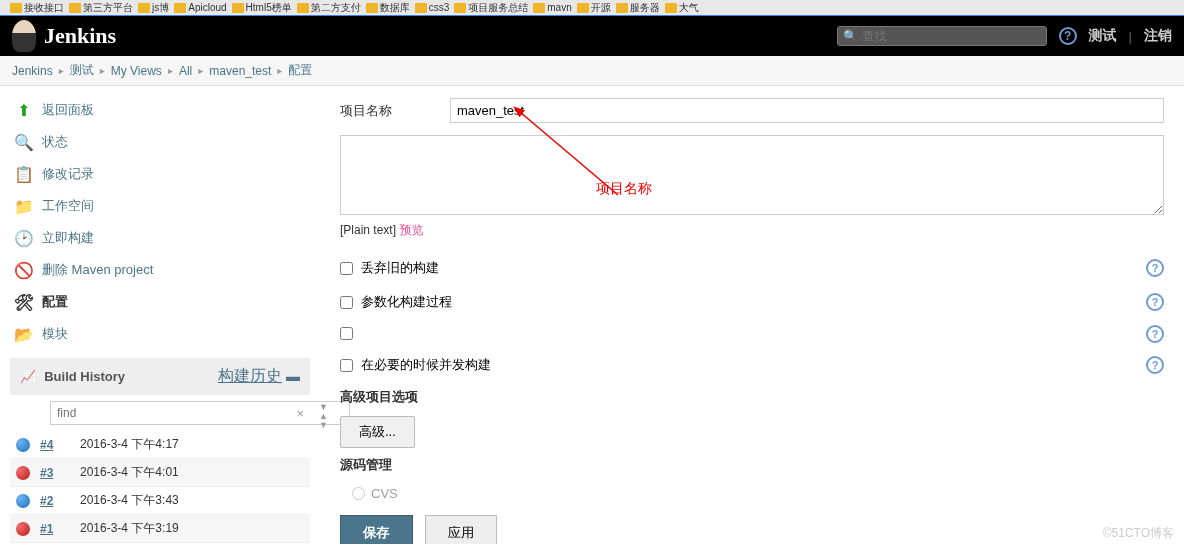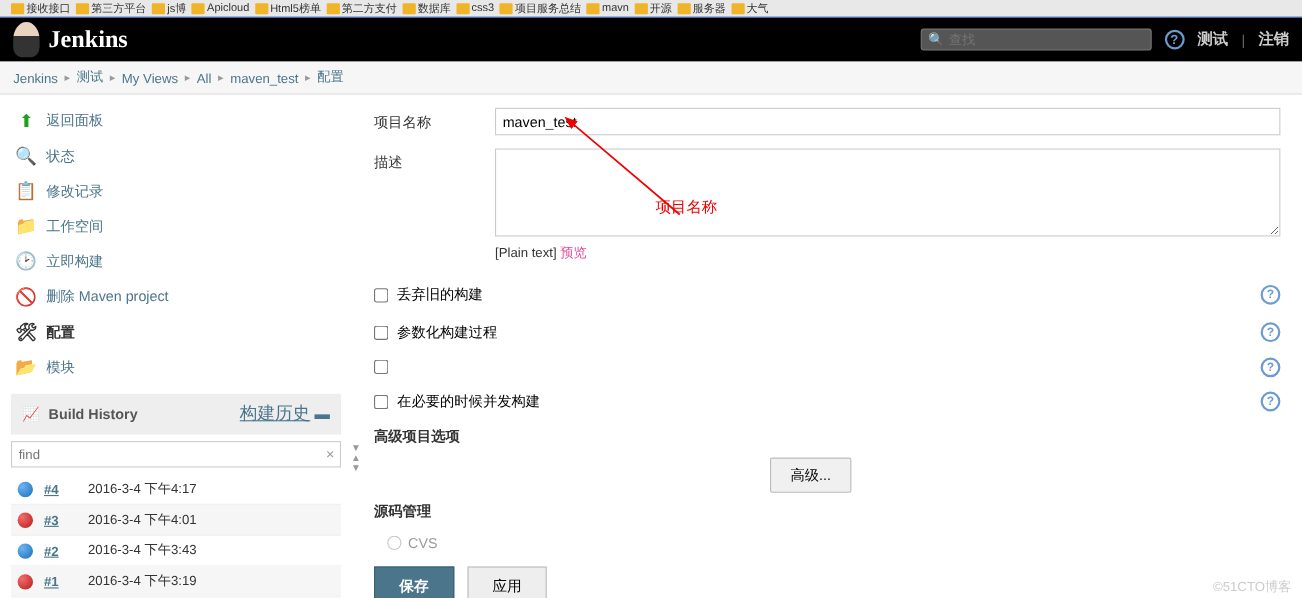--- a/index.html
+++ b/index.html
@@ -30,21 +30,21 @@
     .side-link { display: flex; align-items: center; gap: 8px; padding: 6px 14px; color: #4b758b; text-decoration: none; font-size: 13px; }
     .side-link.active { font-weight: bold; color: #333; }
     .side-icon { width: 20px; height: 20px; display: flex; align-items: center; justify-content: center; font-size: 16px; }
     
     .build-history-header { background: #eee; margin: 8px 10px 0 10px; padding: 8px 10px; display: flex; align-items: center; justify-content: space-between; }
     .build-history-title { display: flex; align-items: center; gap: 8px; font-weight: bold; color: #555; }
     .build-history-link { color: #4b758b; font-size: 16px; text-decoration: underline; }
     .build-collapse { color: #4b758b; font-size: 14px; margin-left: 4px; }
     
     .build-search { margin: 6px 10px; position: relative; }
-    .build-search input { width: 100%; padding: 4px 20px 4px 6px; border: 1px solid #ccc; font-size: 12px; }
+    .build-search input { width: 100%; padding: 4px 20px 4px 6px; border: 1px solid #ccc; font-size: 12px; margin-left: 40px; }
     .build-search .clear { position: absolute; right: 6px; top: 50%; transform: translateY(-50%); color: #999; cursor: pointer; }
     .build-arrows { position: absolute; right: -18px; top: 2px; display: flex; flex-direction: column; gap: 0px; color: #999; font-size: 9px; line-height: 9px;}
     
     .build-list { margin: 0 10px; }
     .build-row { display: flex; align-items: center; gap: 10px; padding: 5px 6px; border-bottom: 1px solid #f0f0f0; font-size: 12px; }
     .build-row.alt { background: #f6f6f6; }
     .ball { width: 14px; height: 14px; border-radius: 50%; }
     .ball.blue { background: radial-gradient(circle at 30% 30%, #6db3f2, #1a6fb8); }
     .ball.red { background: radial-gradient(circle at 30% 30%, #f26d6d, #b81a1a); }
     .build-num { color: #4b758b; text-decoration: underline; font-weight: bold; width: 30px; }
@@ -59,21 +59,21 @@
     .text-input { width: 100%; padding: 4px 6px; border: 1px solid #ccc; font-size: 13px; }
     .textarea { width: 100%; height: 80px; padding: 4px 6px; border: 1px solid #ccc; font-size: 13px; resize: both; }
     .desc-hint { font-size: 12px; color: #333; margin-top: 4px; }
     .desc-hint a { color: #ec4899; }
     
     .checkbox-row { display: flex; align-items: center; gap: 8px; padding: 8px 0; position: relative; }
     .checkbox-row label { font-size: 13px; color: #000000; }
     .row-help { position: absolute; right: 0; width: 18px; height: 18px; border: 2px solid #6b9bd1; border-radius: 50%; color: #6b9bd1; display: flex; align-items: center; justify-content: center; font-size: 11px; font-weight: bold; cursor: pointer; }
     
     .section-header { font-weight: bold; font-size: 13px; color: #333; margin: 6px 0; padding-bottom: 2px; }
-    .adv-btn-row { display: flex; justify-content: center; padding-right: 30px; margin: 8px 0; }
+    .adv-btn-row { display: flex; justify-content: flex-start; padding-right: 30px; margin: 8px 0; }
     .btn { background: #f0f0f0; border: 1px solid #bbb; padding: 6px 18px; font-size: 13px; cursor: pointer; border-radius: 2px; }
     .btn-save { background: #4b758b; color: #fff; border: 1px solid #3a5f73; font-weight: bold; padding: 8px 22px;}
     .btn-apply { background: #eee; border: 1px solid #bbb; padding: 8px 22px;}
     .radio-row { display: flex; align-items: center; gap: 6px; padding: 4px 0 4px 12px; font-size: 13px; }
     .save-bar { margin-top: 10px; display: flex; gap: 12px; padding-bottom: 4px;}
     
     .annotation { position: absolute; left: 596px; top: 180px; color: #e00; font-size: 14px; }
     svg.arrow { position: absolute; left: 458px; top: 100px; pointer-events: none; }
     .watermark { position: absolute; right: 10px; bottom: 2px; color: #ccc; font-size: 12px; }
   </style>
@@ -244,21 +244,20 @@
         </a>
     </div>
   </div>
 
   <div class="content" style="position:relative">
     <div class="form-row">
       <div class="form-label">项目名称</div>
       <div class="form-field"><input class="text-input" value="maven_test" style=""></div>
     </div>
     <div class="form-row">
-      <div class="form-label">描述</div>
       <div class="form-field">
         <textarea class="textarea" style=""></textarea>
         <div class="desc-hint"><span>[Plain text]</span> <a>预览</a></div>
       </div>
     </div>
 
     <div class="checkbox-row">
       <input type="checkbox" style="">
       <label>丢弃旧的构建</label>
       <div class="row-help">?</div>

